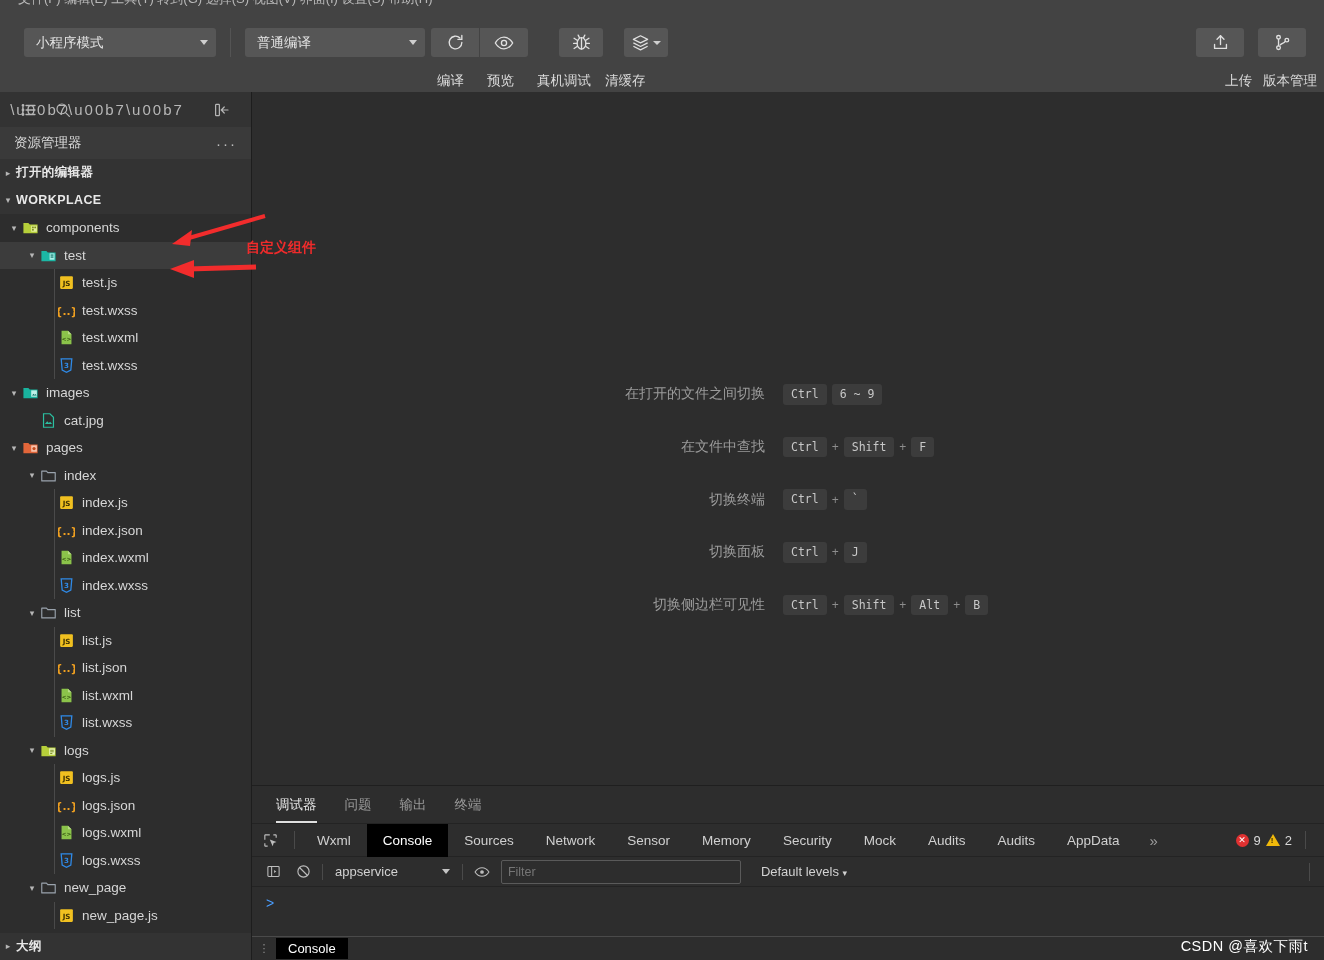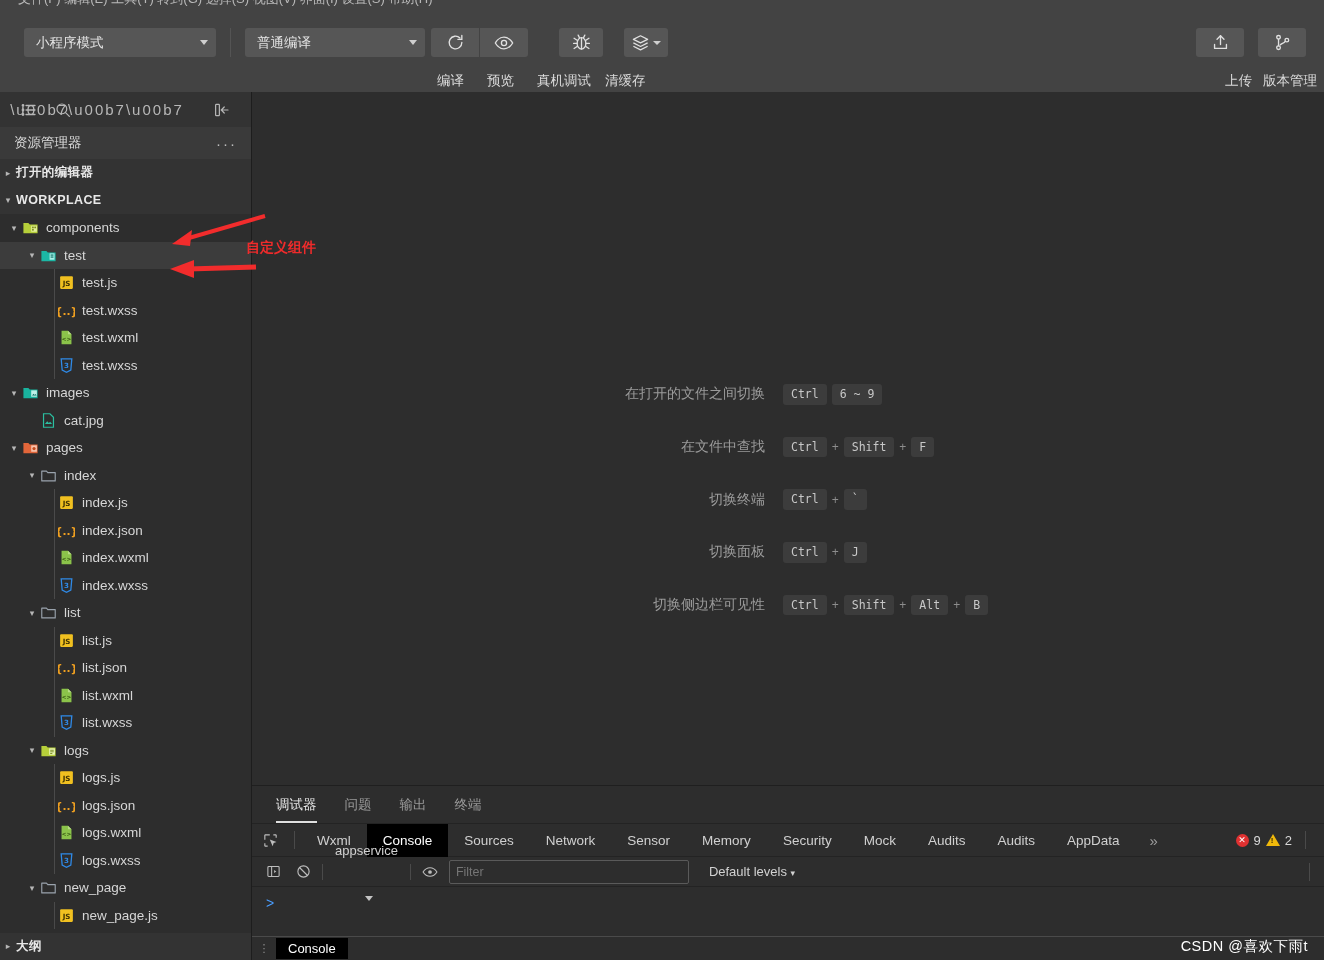--- a/index.html
+++ b/index.html
@@ -176,21 +176,21 @@
   .dev-status .vdiv { width: 1px; height: 18px; background: #4a4a4a; margin-left: 8px; }
 
   .console-bar {
     height: 30px; display: flex; align-items: center; padding: 0 10px; gap: 8px;
     border-bottom: 1px solid #232323; position: relative;
   }
   .cb-icon { width: 22px; display: flex; align-items: center; justify-content: center;
              color: #bdbdbd; cursor: pointer; }
   .ctx-select {
     display: flex; align-items: center; gap: 38px; color: #d2d2d2; font-size: 13px;
-    cursor: pointer; padding: 0 4px; flex-direction: column;
+    cursor: pointer; padding: 0 4px;
   }
   .filter-input {
     width: 240px; height: 24px; background: #2d2d2d; border: 1px solid #5a5a5a;
     border-radius: 2px; color: #9c9c9c; font-size: 12.5px; padding: 0 6px;
     outline: none; font-family: "Liberation Sans", sans-serif;
   }
   .levels { color: #d2d2d2; font-size: 13px; margin-left: 12px; cursor: pointer; }
   .console-bar .vdiv2 { width: 1px; height: 16px; background: #4a4a4a; }
   .cb-right-div { position: absolute; right: 14px; width: 1px; height: 18px; background: #4a4a4a; }
 

